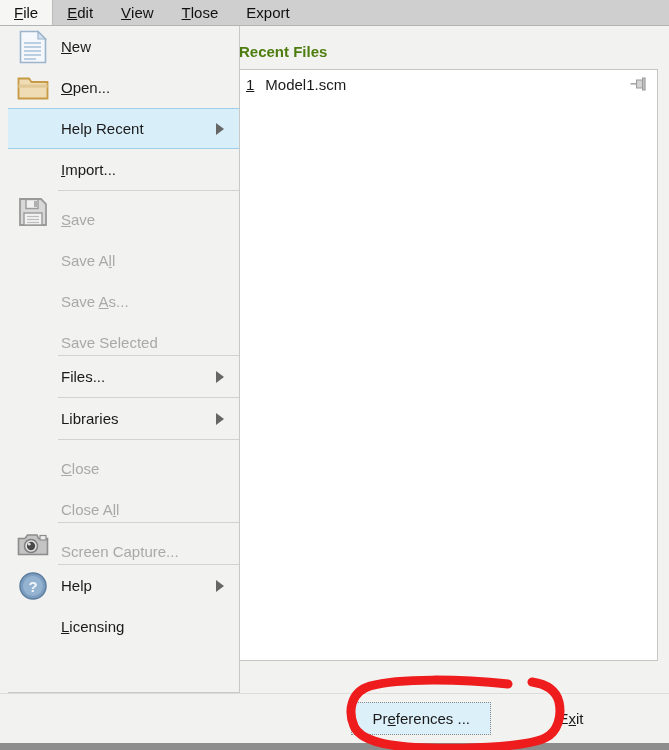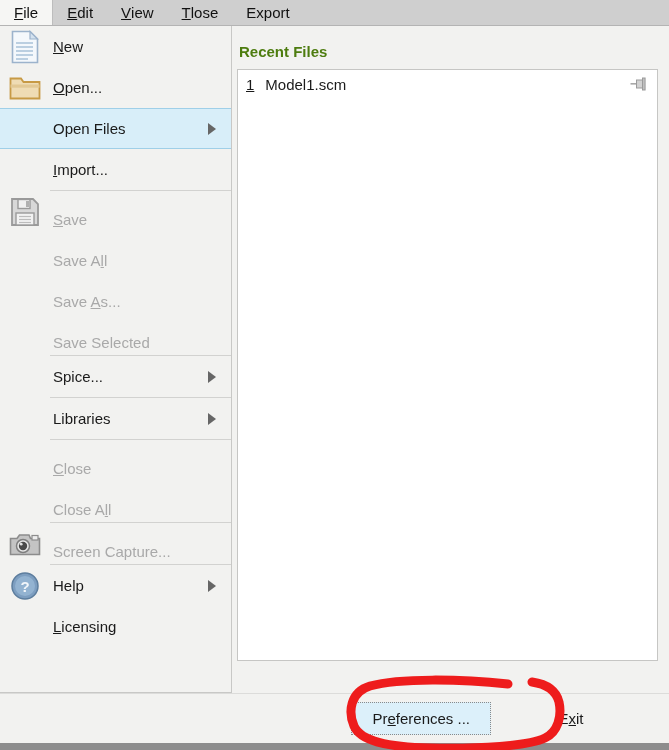--- a/index.html
+++ b/index.html
@@ -40,21 +40,21 @@
   }
   .menubar-item.active {
     background: #f6f6f4;
     border-right: 1px solid #bdbdbd;
   }
   .mn { text-decoration: underline; }
 
   
   #file-menu {
     position: absolute;
-    left: 0; top: 26px;
+    left: 8px; top: 26px;
     width: 232px;
     height: 667px;
     background: #f2f2f0;
     border-right: 1px solid #c8c8c6;
     border-bottom: 1px solid #c8c8c6;
     box-sizing: border-box;
     z-index: 5;
   }
   .mi {
     position: relative;
@@ -257,21 +257,21 @@
       <svg class="icn" width="32" height="27" viewBox="0 0 32 27">
         <path d="M1.5 4.5 H12 L14.5 8 H30.5 V24.5 H1.5 Z" fill="#efdcb4" stroke="#c79a45" stroke-width="1.8"></path>
         <rect x="1.5" y="10.5" width="29" height="3.2" fill="#e2c894" stroke="none"></rect>
       </svg>
     </span>
     <span class="mlabel"><u>O</u>pen...</span>
   </div>
 
   <div class="mi highlight">
     <span class="gutter"></span>
-    <span class="mlabel">Open Files</span>
+    <span class="mlabel">Help Recent</span>
     <span class="arrow">
         <i></i>
       </span>
   </div>
 
   <div class="mi">
     <span class="gutter"></span>
     <span class="mlabel"><u>I</u>mport...</span>
   </div>
 
@@ -306,21 +306,21 @@
 
   <div class="mi disabled">
     <span class="gutter"></span>
     <span class="mlabel">Save Selected</span>
   </div>
 
   <div class="sep"></div>
 
   <div class="mi">
     <span class="gutter"></span>
-    <span class="mlabel">Spice...</span>
+    <span class="mlabel">Files...</span>
     <span class="arrow">
         <i></i>
       </span>
   </div>
 
   <div class="sep"></div>
 
   <div class="mi">
     <span class="gutter"></span>
     <span class="mlabel">Libraries</span>

